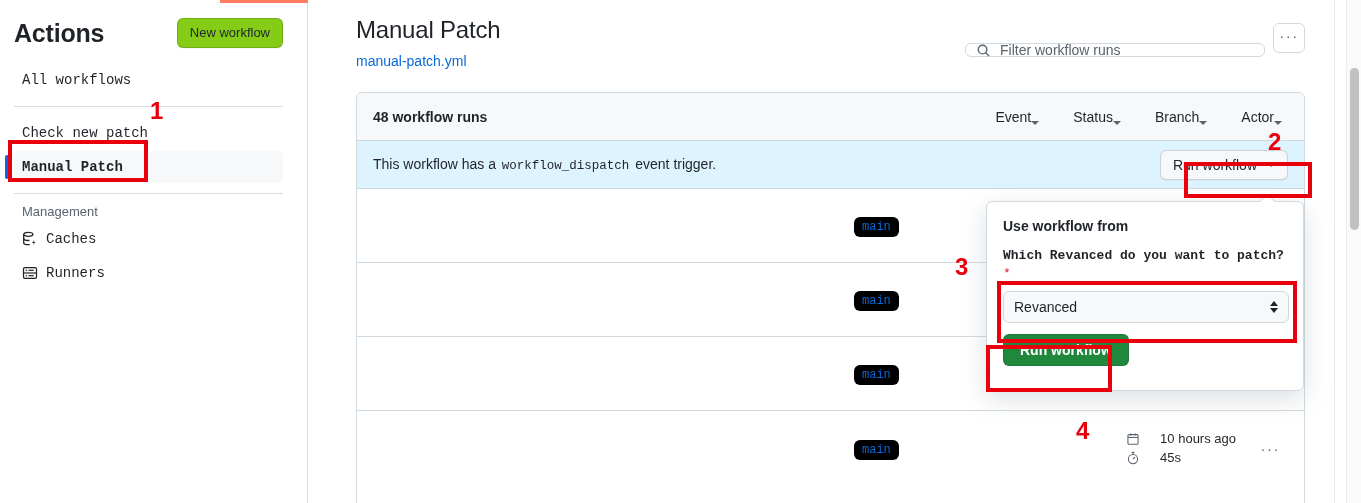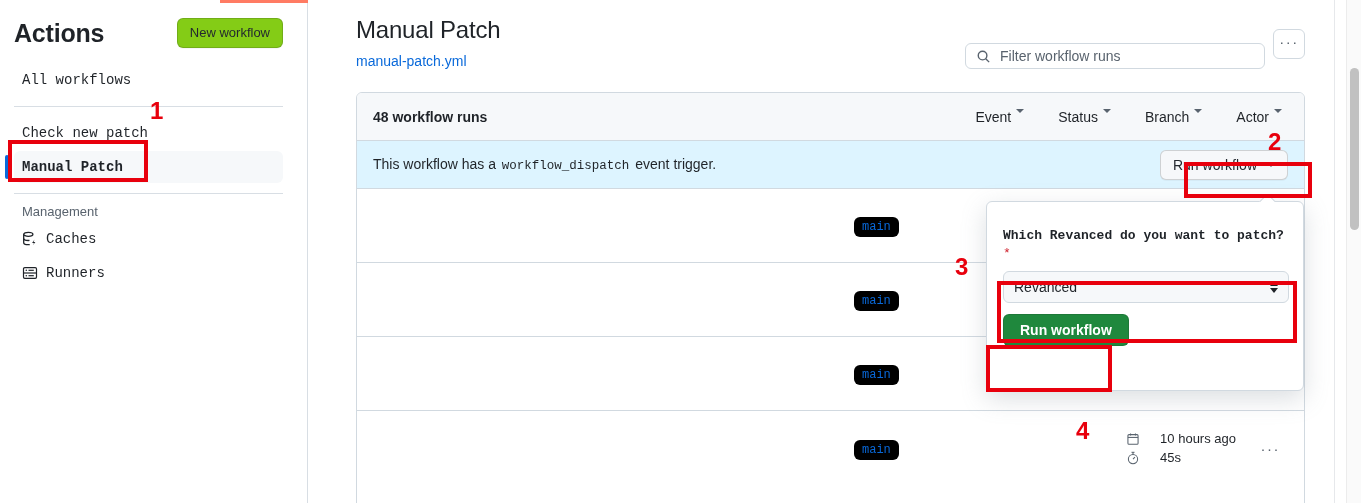--- a/index.html
+++ b/index.html
@@ -65,21 +65,21 @@
   .main-inner { padding: 14px 0 0 26px; position: relative; }
 
   .page-title { font-size: 24px; font-weight: 400; letter-spacing: -0.2px; color:#1f2328; line-height:32px; }
   .page-subtitle { font-size: 14px; color: #0969da; margin-top: 5px; line-height: 20px; }
 
   
   .top-right {
     position: absolute; right: 30px; top: 19px; display: flex; align-items: center; gap: 8px;
   }
   .search-box {
-    width: 300px; height: 26px; border: 1px solid #d1d9e0; border-radius: 6px;
+    width: 300px; height: 14px; border: 1px solid #d1d9e0; border-radius: 6px;
     display: flex; align-items: center; padding: 0 10px; gap: 9px; background: #fff; margin-top: 24px;
   }
   .search-box .sicon { color: #59636e; display:flex; }
   .search-ph { font-size: 14px; color: #59636e; }
   .kebab-btn {
     width: 32px; height: 30px; border: 1px solid #d1d9e0; border-radius: 6px;
     display: flex; align-items: center; justify-content: center; background:#fff;
     color: #59636e; font-size: 15px; letter-spacing: 1.5px; padding-bottom: 5px;
   }
 
@@ -88,21 +88,21 @@
     margin: 21px 30px 0 0; border: 1px solid #d1d9e0; border-radius: 6px;
     overflow: hidden; background: #fff; height: 420px;
   }
   .runs-header {
     display: flex; align-items: center; justify-content: space-between;
     background: #f6f8fa; border-bottom: 1px solid #d1d9e0;
     height: 48px; padding: 0 16px;
   }
   .runs-count { font-size: 14px; font-weight: 600; color: #1f2328; }
   .filters { display: flex; align-items: center; gap: 34px; padding-right: 6px; }
-  .filter { font-size: 14px; color: #1f2328; display:flex; align-items:flex-start; gap:5px; }
+  .filter { font-size: 14px; color: #1f2328; display:flex; align-items:flex-end; }
   .caret { width: 0; height: 0; border-left: 4px solid transparent; border-right: 4px solid transparent; border-top: 4px solid #59636e; display:inline-block; }
 
   .dispatch-banner {
     background: #ddf4ff; border-bottom: 1px solid #d1d9e0;
     height: 48px; display: flex; align-items: center; justify-content: space-between;
     padding: 0 16px 0 16px;
   }
   .dispatch-text { font-size: 14px; color: #1f2328; }
   .dispatch-text code {
     font-family: "Liberation Mono", monospace; font-size: 12.5px;
@@ -372,20 +372,21 @@
       </section>
     </div>
   </main>
 
   <div class="inner-right-border"></div>
 
   <div class="dropdown-panel">
     <div class="dropdown-caret"></div>
 
     <div class="dd-section">
+      <div class="dd-label">Use workflow from</div>
     </div>
 
     <div class="dd-field">
       <div class="field-label">
         <span>Which Revanced do you want to patch?</span>
         <span class="req-star">*</span>
       </div>
       <div class="field-select">
         <span>Revanced</span>
         <span class="stepper">

